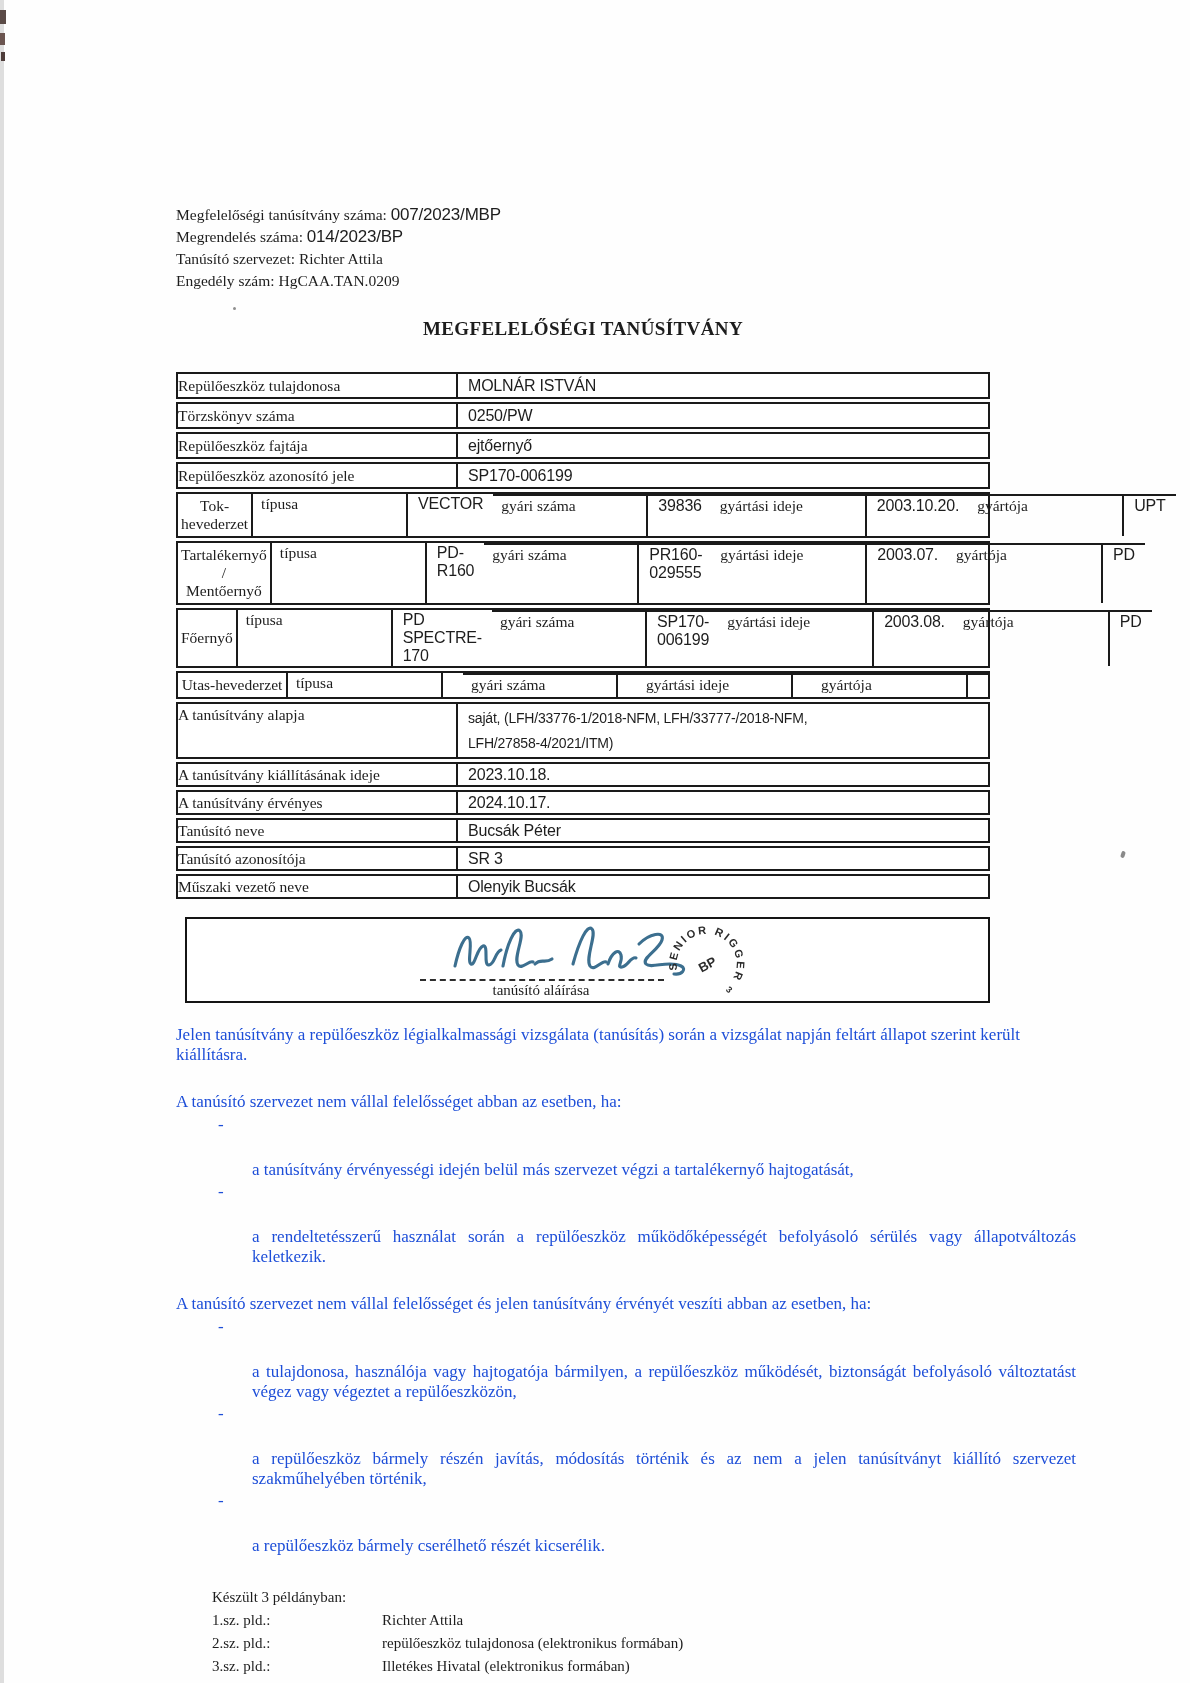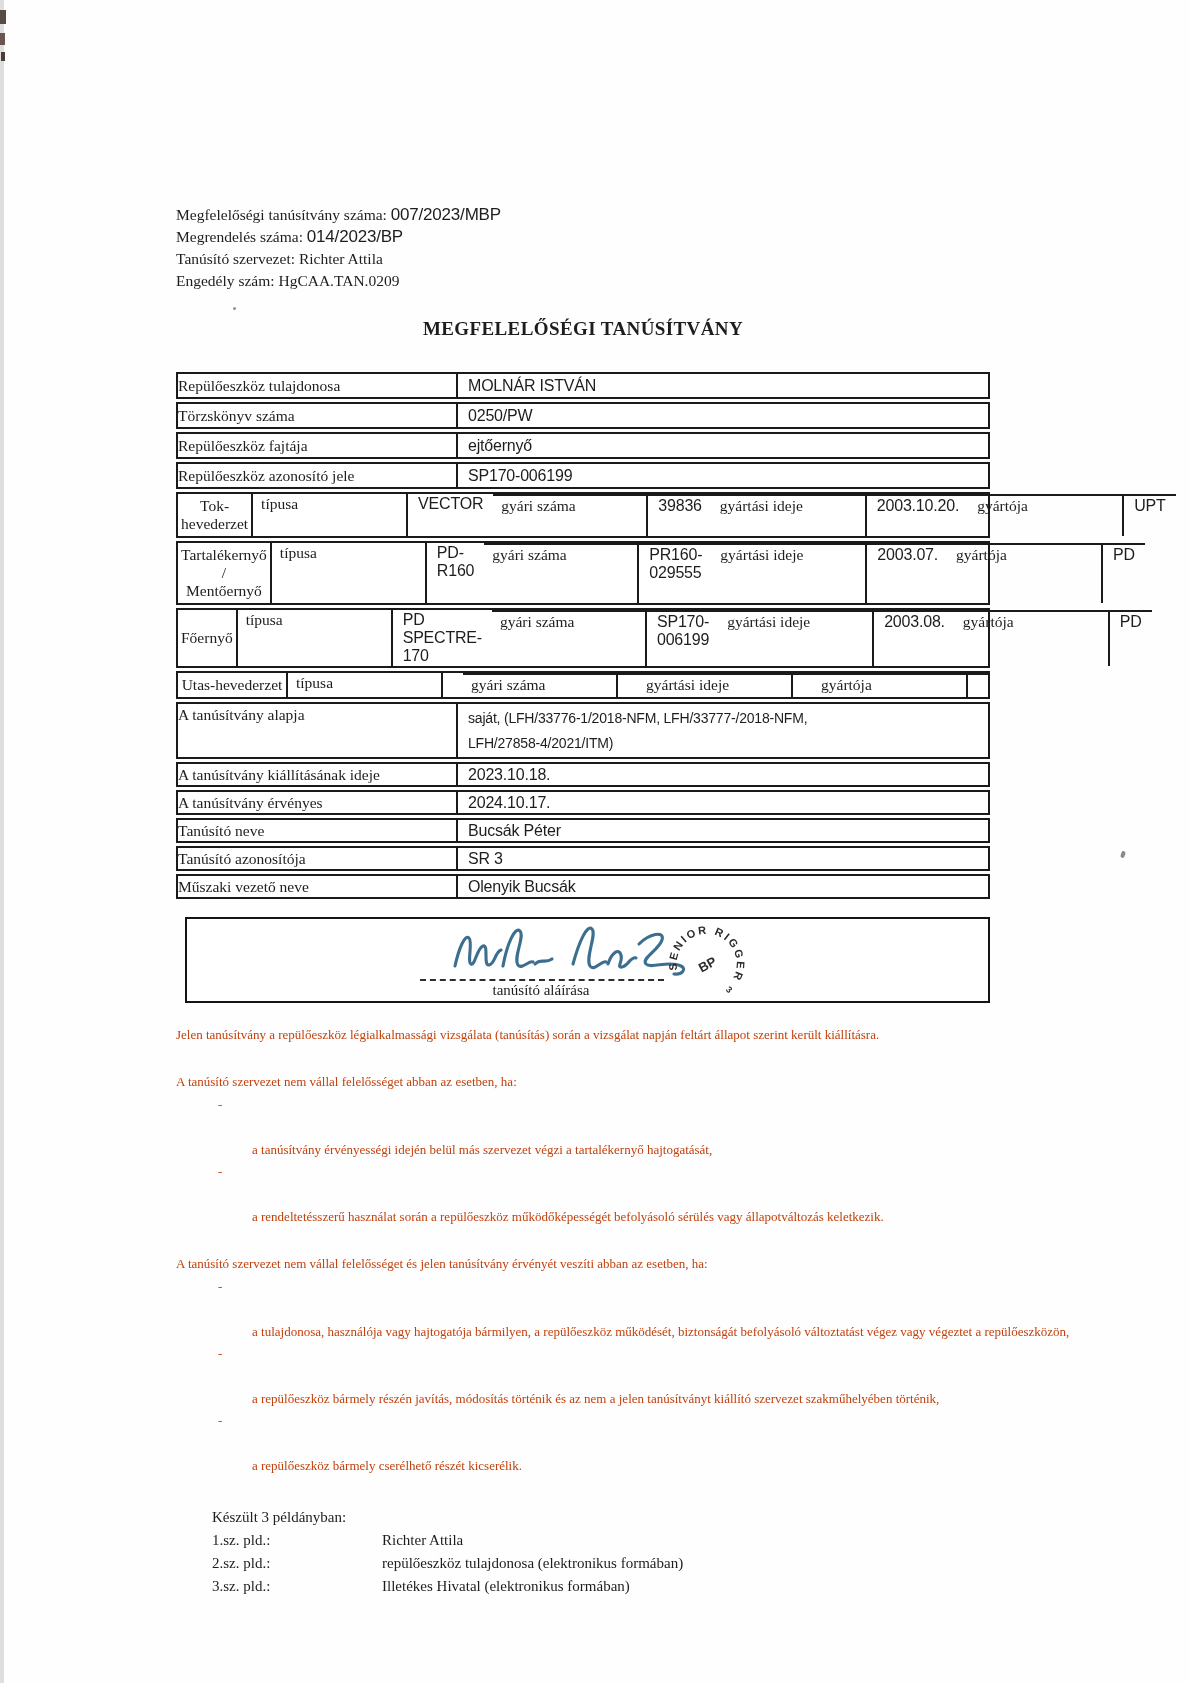--- a/index.html
+++ b/index.html
@@ -76,21 +76,21 @@
   .sigbox {
     position:relative; margin-top:18px; margin-left:9px;
     width:805px; height:86px; border:2.5px solid #141414; background:#fff;
   }
   .sig-svg { position:absolute; left:262px; top:2px; }
   .sig-dash { position:absolute; left:233px; top:60px; width:244px; border-top:2px dashed #2e2e2e; }
   .sig-caption { position:absolute; left:254px; top:63px; width:200px; text-align:center; font-size:15px; }
   .stamp { position:absolute; left:478px; top:0px; transform:rotate(10deg); }
 
   
-  .notes { width:902px; font-size:13px; line-height:20px; color:#c2410c; }
+  .notes { width:902px; font-size:17px; line-height:20px; color:#1d4ed8; }
   .p1 { margin-top:22px; }
   .phead { margin-top:27px; }
   .bullets { margin-top:3px; }
   .bullet { display:flex; margin-top:2px; }
   .bmark { width:34px; padding-left:42px; flex:0 0 76px; }
   .btext { flex:1; text-align:justify; padding-right:2px;margin-top:45px; }
 
   
   .copies { margin-top:30px; font-size:15px; line-height:23px;margin-left:36px; }
   .citem { display:flex; }

